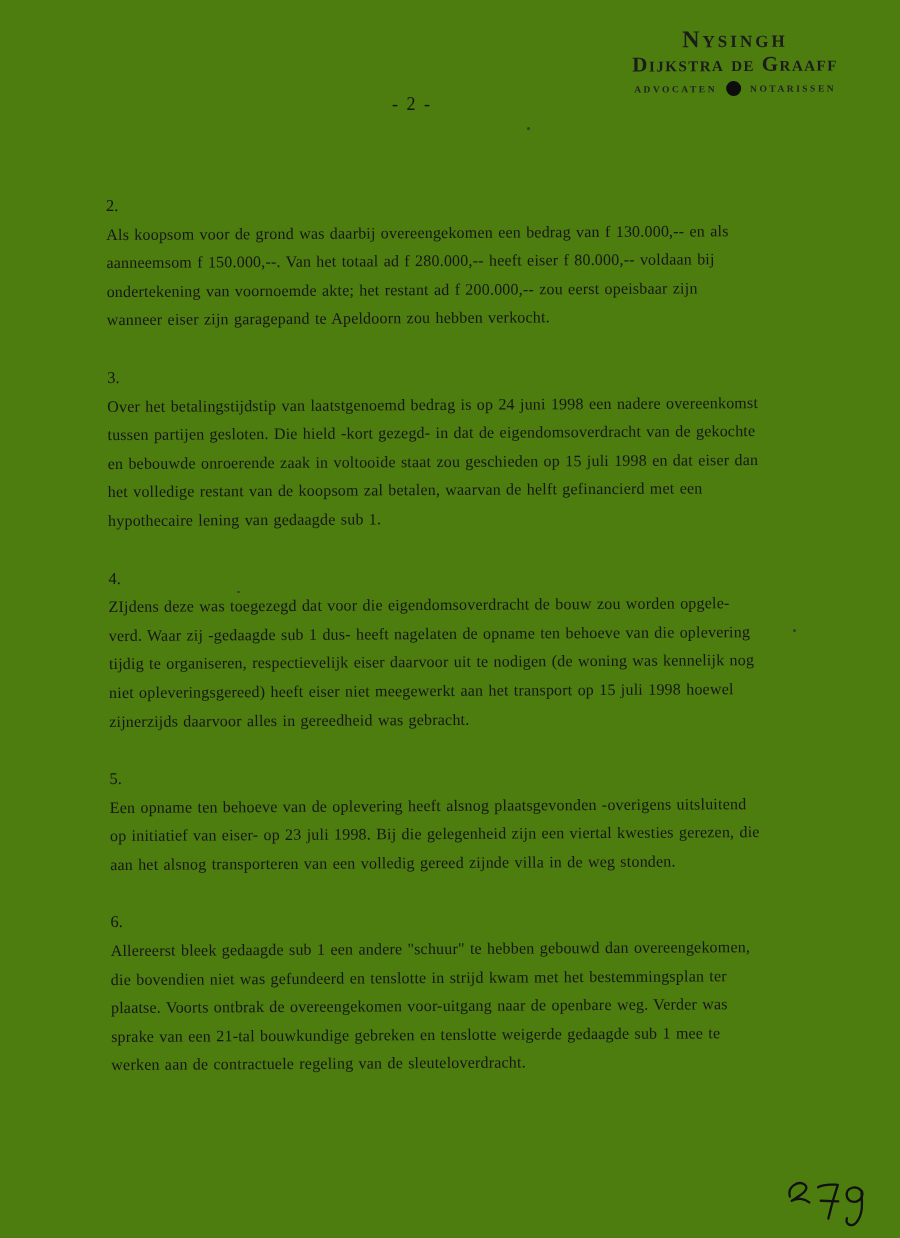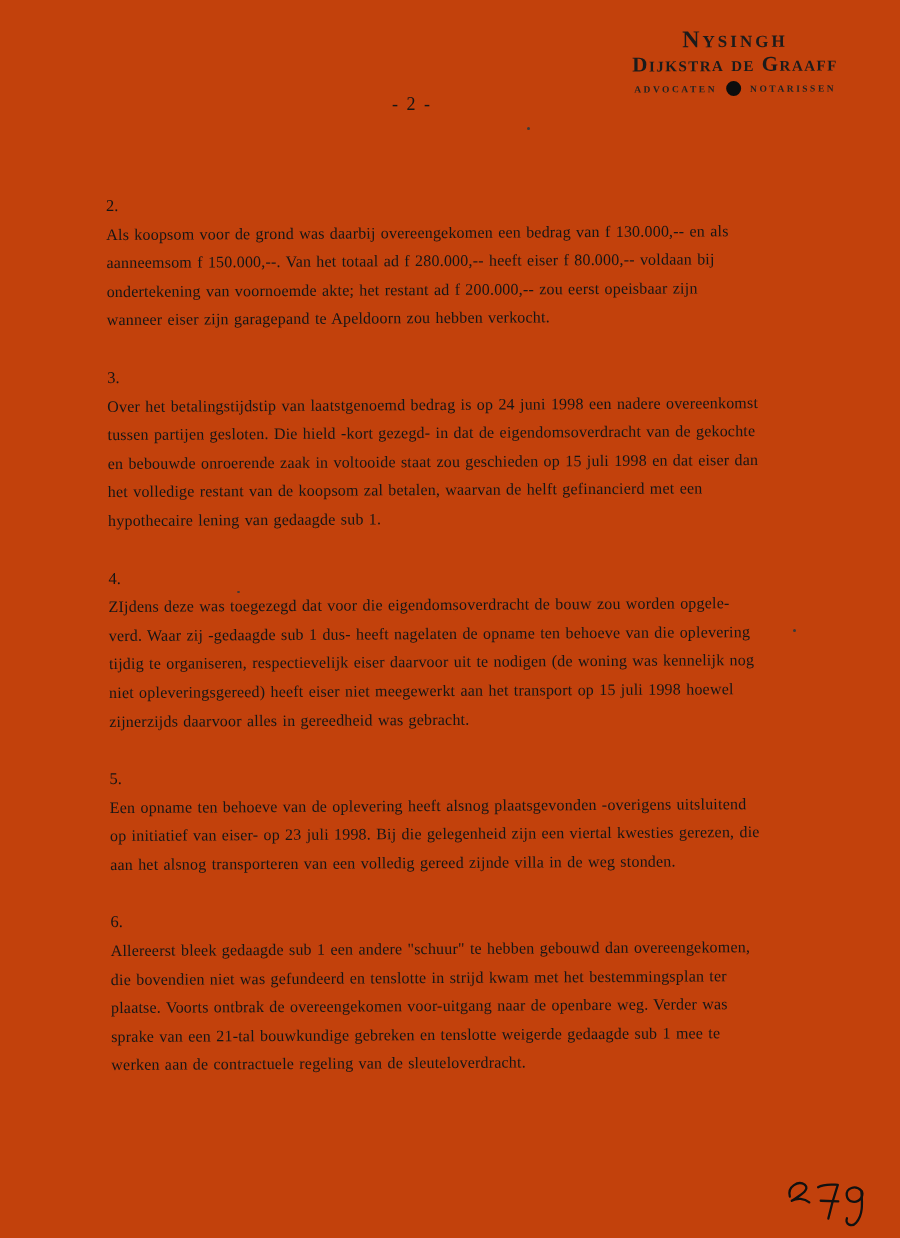--- a/index.html
+++ b/index.html
@@ -1,19 +1,19 @@
 <!DOCTYPE html>
 <html><head>
 <meta charset="utf-8">
 <style>
   html,body{margin:0;padding:0;background:#888;}
   .page{
     position:relative;
     width:900px;height:1238px;
-    background:#c2410c;
+    background:#4d7c0f;
     overflow:hidden;
     font-family:"Liberation Serif", serif;
     color:#1b1b1b;
   }
 
   
   .letterhead{
     position:absolute;
     top:26px; left:610px; width:250px;
     text-align:center;

